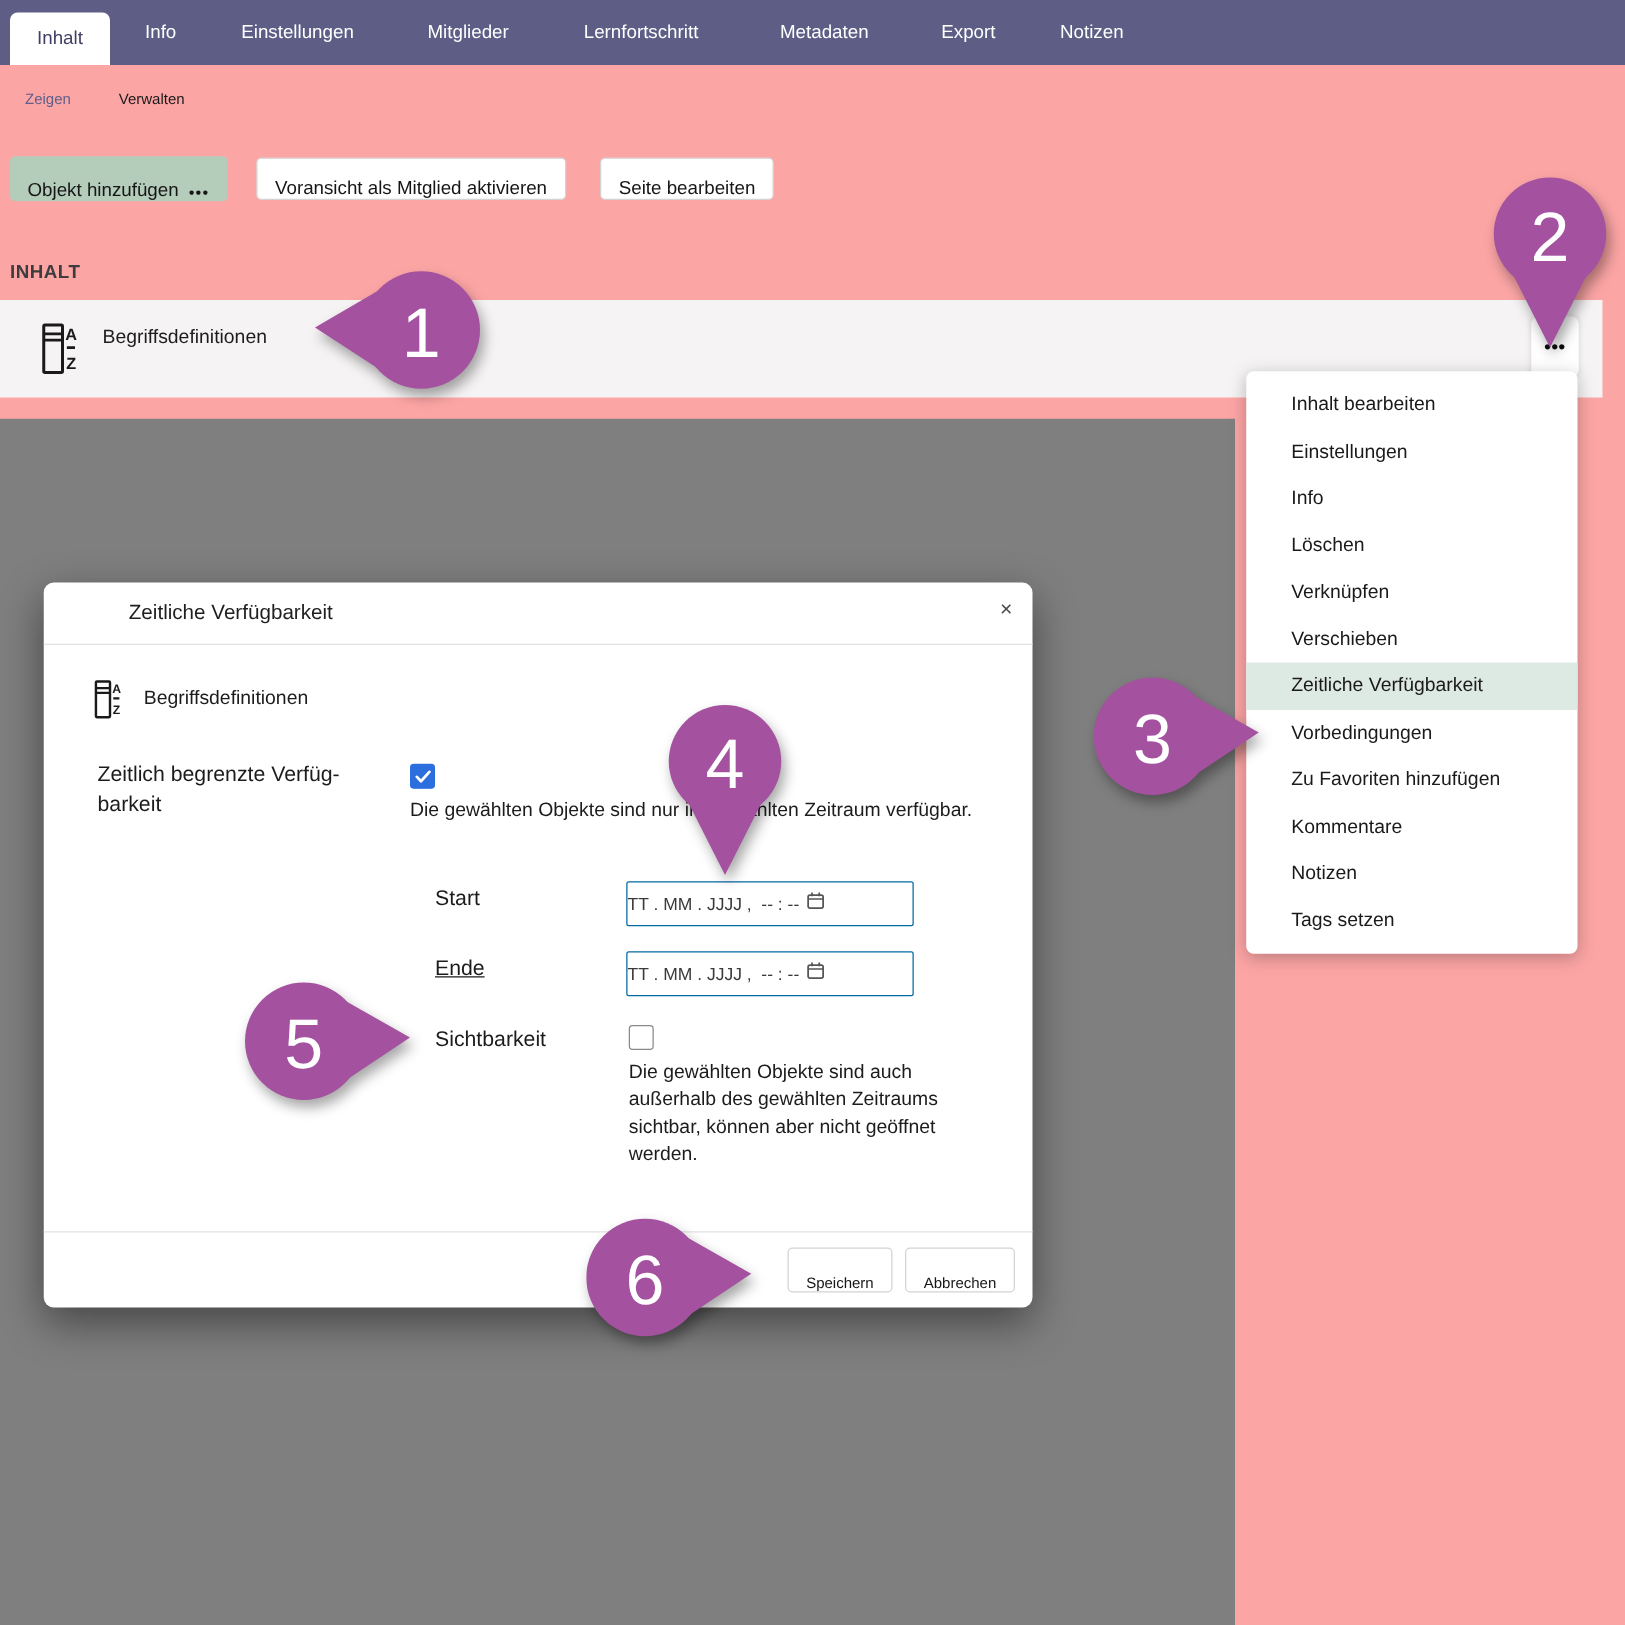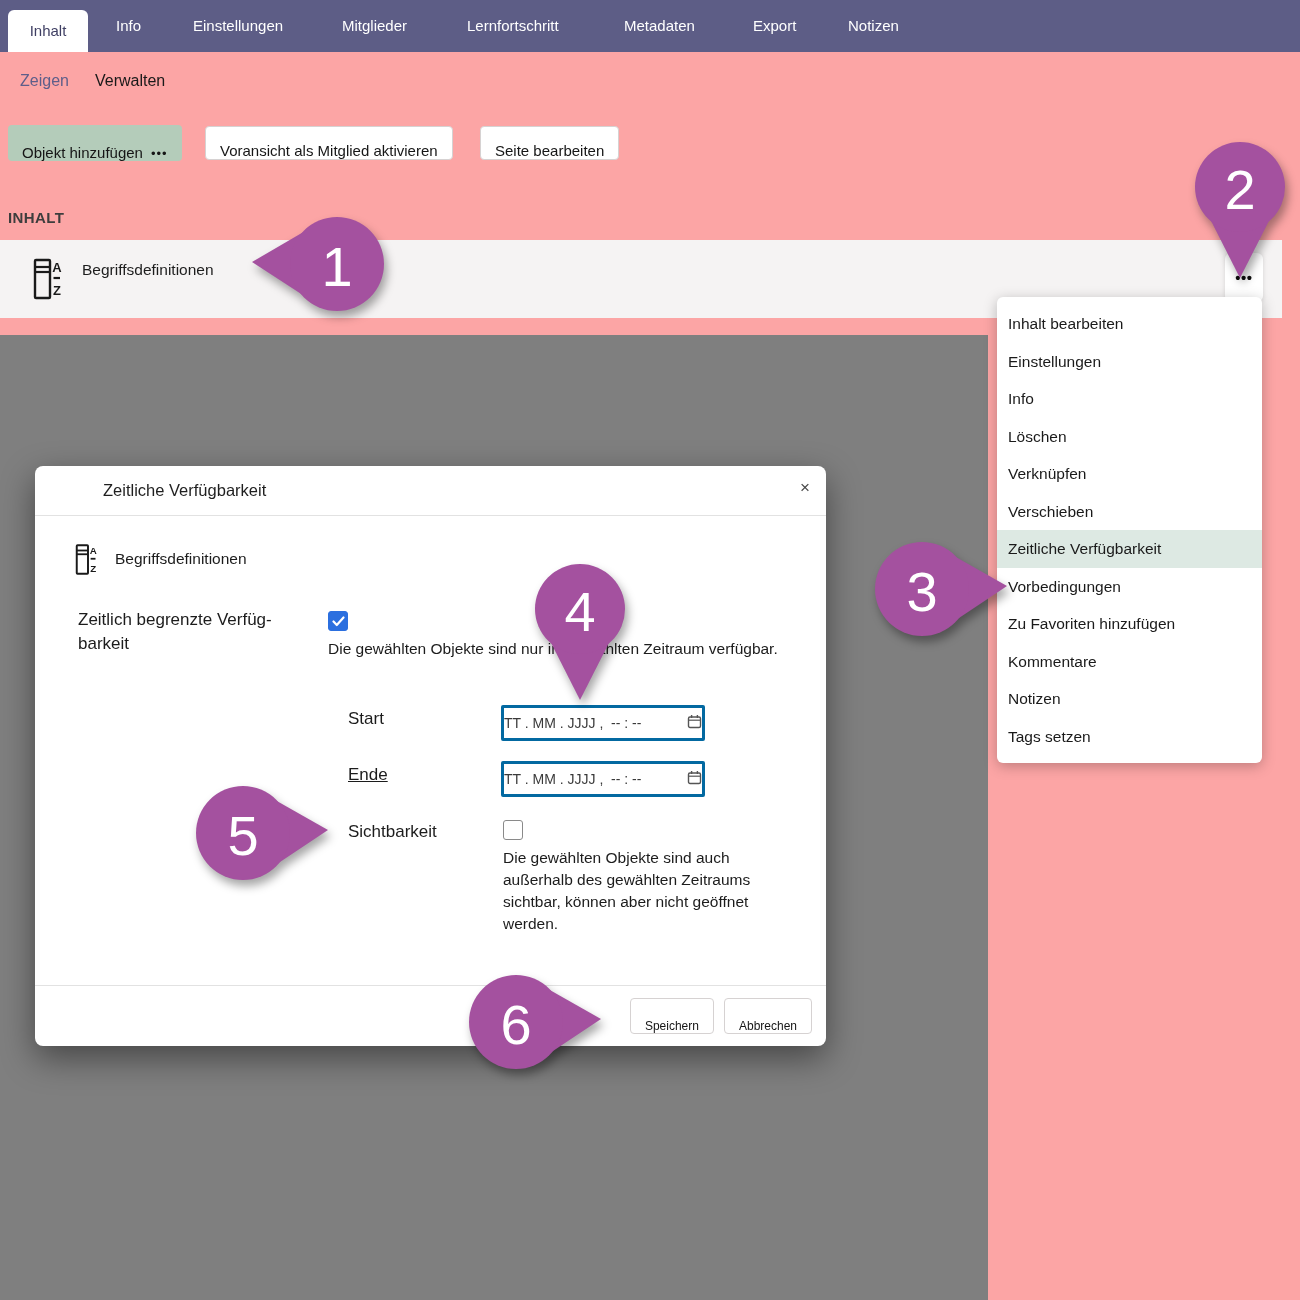--- a/index.html
+++ b/index.html
@@ -8,21 +8,21 @@
 
   
   .navbar { position:absolute; left:0; top:0; width:1300px; height:52px; background:#5d5d86; }
   .nav-tab { position:absolute; top:0; height:52px; line-height:52px; color:#fff; font-size:15px; cursor:pointer; }
   .nav-tab.t1{left:116px}.nav-tab.t2{left:193px}.nav-tab.t3{left:342px}.nav-tab.t4{left:467px}
   .nav-tab.t5{left:624px}.nav-tab.t6{left:753px}.nav-tab.t7{left:848px}
   .nav-tab.active-box { left:8px; top:10px; width:80px; height:42px; line-height:42px; background:#fff;
       color:#3f3f63; text-align:center; border-radius:6px 6px 0 0; }
 
   
-  .subnav-link { position:absolute; font-size:16px; cursor:pointer; }
+  .subnav-link { position:absolute; font-size:12px; cursor:pointer; }
   .subnav-link.zeigen { left:20px; top:72px; color:#5e5e8a; }
   .subnav-link.verwalten { left:95px; top:72px; color:#191919; }
 
   
   .btn { display:inline-flex; align-items:flex-end; justify-content:center; font-size:15px; color:#161616;
          border-radius:4px; cursor:pointer; white-space:nowrap; }
   .btn-green { position:absolute; left:8px; top:125px; height:36px; padding:0 14px; background:#b4ccba; border:none; gap:8px; }
   .btn-green .dots { font-size:13px; letter-spacing:1px; }
   .btn-white { background:#fff; border:1px solid #d6d2d2; height:34px; padding:0 14px; }
   .btn-preview { position:absolute; left:205px; top:126px; }
@@ -36,21 +36,21 @@
   .actions-btn { position:absolute; left:1225px; top:253px; width:38px; height:49px; background:#fff; border:none;
       border-radius:6px; box-shadow:0 1px 5px rgba(0,0,0,.13); z-index:2; cursor:pointer;
       font-size:15px; font-weight:bold; color:#0d0d0d; letter-spacing:.5px; text-align:center; line-height:49px; }
 
   
   .overlay { position:absolute; left:0; top:335px; width:988px; height:965px; background:#7f7f7f; z-index:5; }
 
   
   .dropdown { position:absolute; left:997px; top:297px; width:265px; background:#fff; border-radius:6px;
       box-shadow:0 3px 14px rgba(0,0,0,.25); padding:8px 0; z-index:6; }
-  .dropdown .menu-item { height:37.5px; line-height:37.5px; padding-left:11px; font-size:15.5px; color:#1a1a1a; cursor:pointer; }
+  .dropdown .menu-item { height:37.5px; line-height:37.5px; padding-left:36px; font-size:15.5px; color:#1a1a1a; cursor:pointer; }
   .dropdown .menu-item.highlight { background:#dde9e3; }
 
   
   .modal { position:absolute; left:35px; top:466px; width:791px; height:580px; background:#fff; border-radius:8px;
       box-shadow:0 12px 34px rgba(0,0,0,.45); z-index:10; }
   .modal-header { position:absolute; left:0; top:0; width:100%; height:50px; border-bottom:1px solid #e2e2e2; }
   .modal-title { position:absolute; left:68px; top:15px; font-size:16.5px; color:#1f1f1f; }
   .modal-close { position:absolute; right:16px; top:13px; font-size:17px; color:#4a4a4a; cursor:pointer; line-height:1; }
   .m-obj-icon { position:absolute; left:40px; top:77px; }
   .m-obj-title { position:absolute; left:80px; top:84px; font-size:15.5px; color:#1c1c1c; }
@@ -62,22 +62,22 @@
   .help-text { font-size:15.5px; color:#1c1c1c; line-height:1.42; }
   .help1 { position:absolute; left:293px; top:172px; width:455px; }
   .help2 { position:absolute; left:468px; top:381px; width:290px; }
 
   .checkbox { width:20px; height:20px; border-radius:3px; cursor:pointer; }
   .checkbox.checked { background:#2b6fdf; border:1px solid #2b6fdf; display:flex; align-items:center; justify-content:center; }
   .checkbox.unchecked { background:#fff; border:1.5px solid #8a8a8a; }
   .cb1 { position:absolute; left:293px; top:145px; }
   .cb2 { position:absolute; left:468px; top:354px; }
 
-  .date-input { position:absolute; width:204px; height:36px; background:#fff; border:3px solid #0369a1; border-radius:2px;
-      display:flex; align-items:center; justify-content:space-between; gap:6px; cursor:text; }
+  .date-input { position:absolute; width:230px; height:36px; background:#fff; border:1px solid #0369a1; border-radius:2px;
+      display:flex; align-items:center; justify-content:flex-start; gap:6px; cursor:text; }
   .date-start { left:466px; top:239px; }
   .date-end { left:466px; top:295px; }
   .date-input .ph { font-size:14px; color:#3a3a3a; white-space:pre; }
 
   .modal-footer { position:absolute; left:0; top:519px; width:100%; height:61px; border-top:1px solid #e2e2e2;
       display:flex; align-items:center; justify-content:flex-end; gap:10px; padding-right:14px; }
   .modal-footer .btn-white { height:36px; font-size:12px; }
 
   
   .anno { position:absolute; z-index:20; filter:drop-shadow(3px 6px 5px rgba(0,0,0,.35)); pointer-events:none; }

